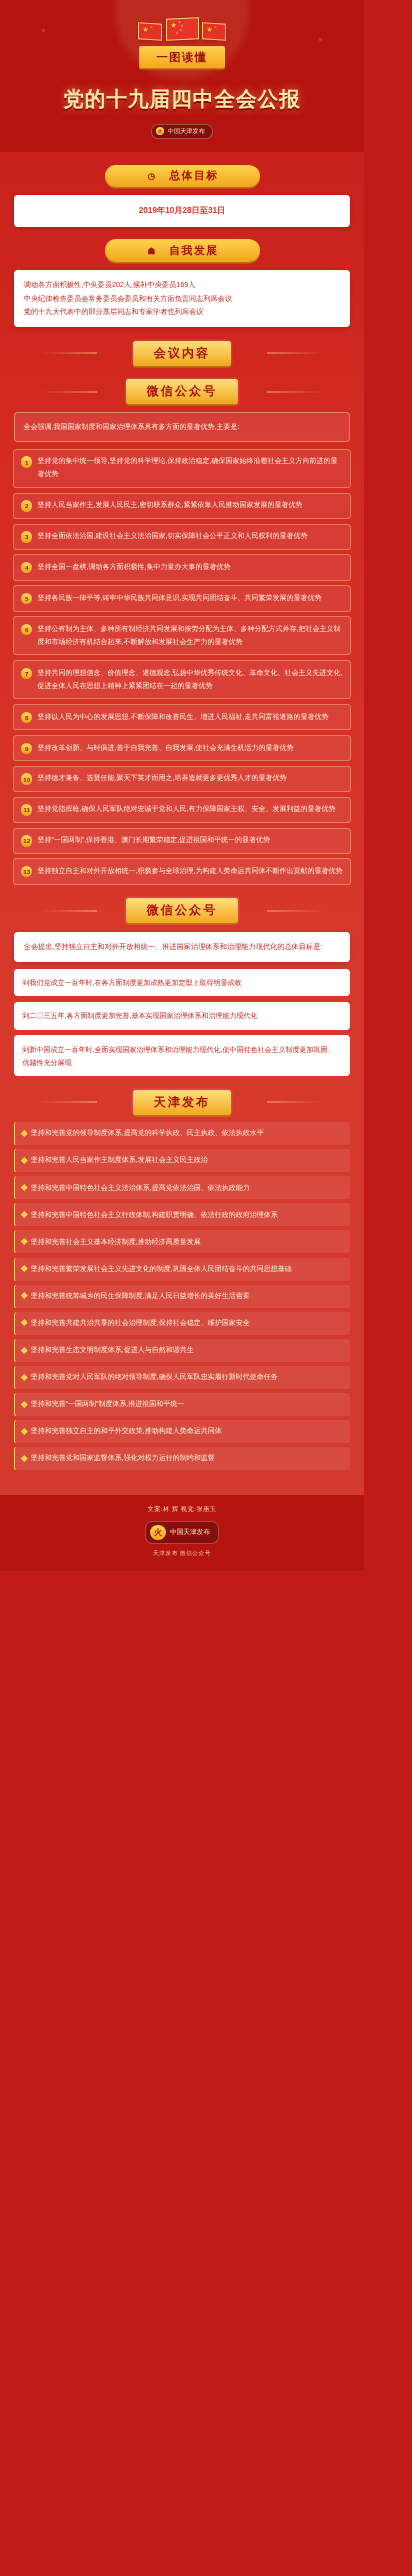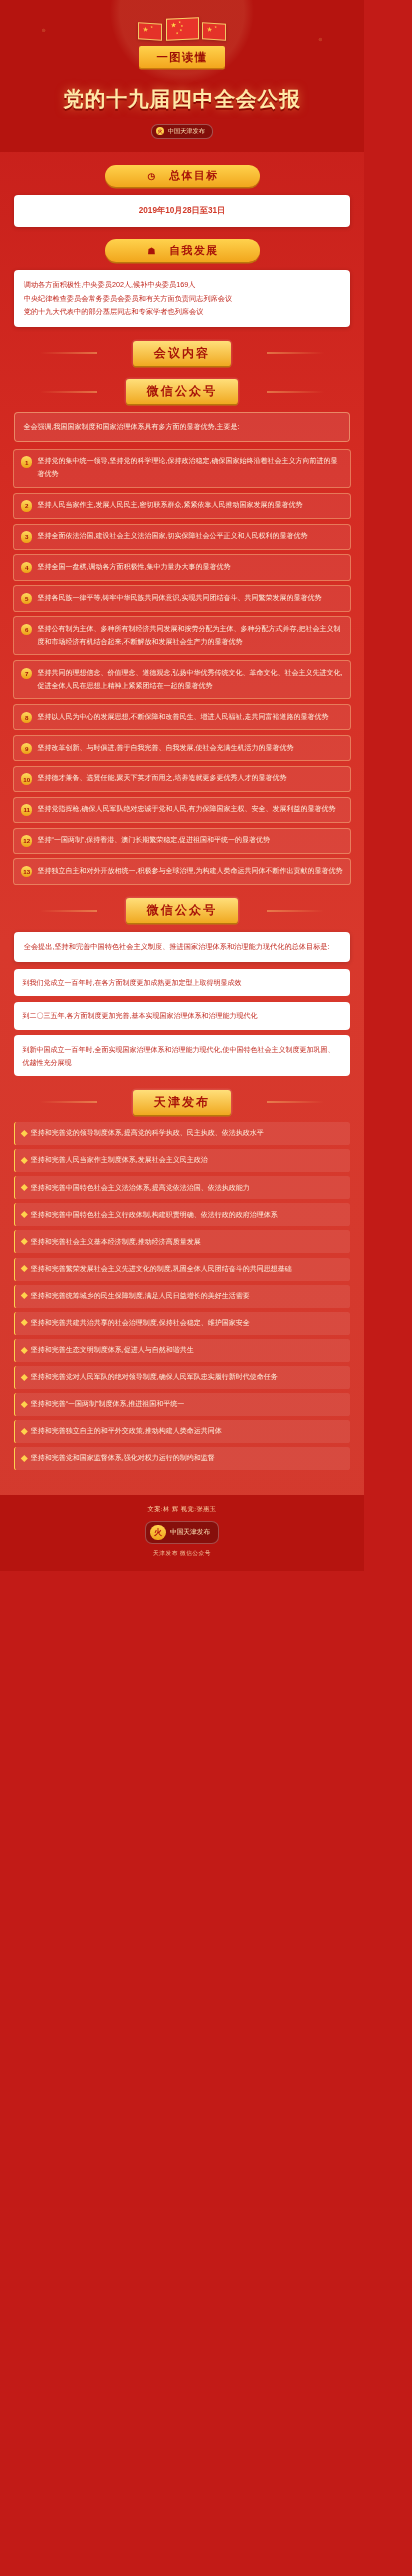--- a/index.html
+++ b/index.html
@@ -349,21 +349,21 @@
         <div class="num">13</div>
         <div class="txt">坚持独立自主和对外开放相统一,积极参与全球治理,为构建人类命运共同体不断作出贡献的显著优势</div>
       </div>
   </div>
 
   <div class="sec-head">
     <span class="wing left"></span>
     <span class="wing right"></span>
     <span class="plate">微信公众号</span>
   </div>
-  <div class="card">全会提出,坚持和完善中国特色社会主义制度、推进国家治理体系和治理能力现代化的总体目标是:</div>
+  <div class="card">全会提出,坚持独立自主和对外开放相统一、推进国家治理体系和治理能力现代化的总体目标是:</div>
   <div class="goal-list">
     <div class="goal">到我们党成立一百年时,在各方面制度更加成熟更加定型上取得明显成效</div>
     <div class="goal">到二〇三五年,各方面制度更加完善,基本实现国家治理体系和治理能力现代化</div>
     <div class="goal">到新中国成立一百年时,全面实现国家治理体系和治理能力现代化,使中国特色社会主义制度更加巩固、优越性充分展现</div>
   </div>
 
   <div class="sec-head">
     <span class="wing left"></span>
     <span class="wing right"></span>
     <span class="plate">天津发布</span>

